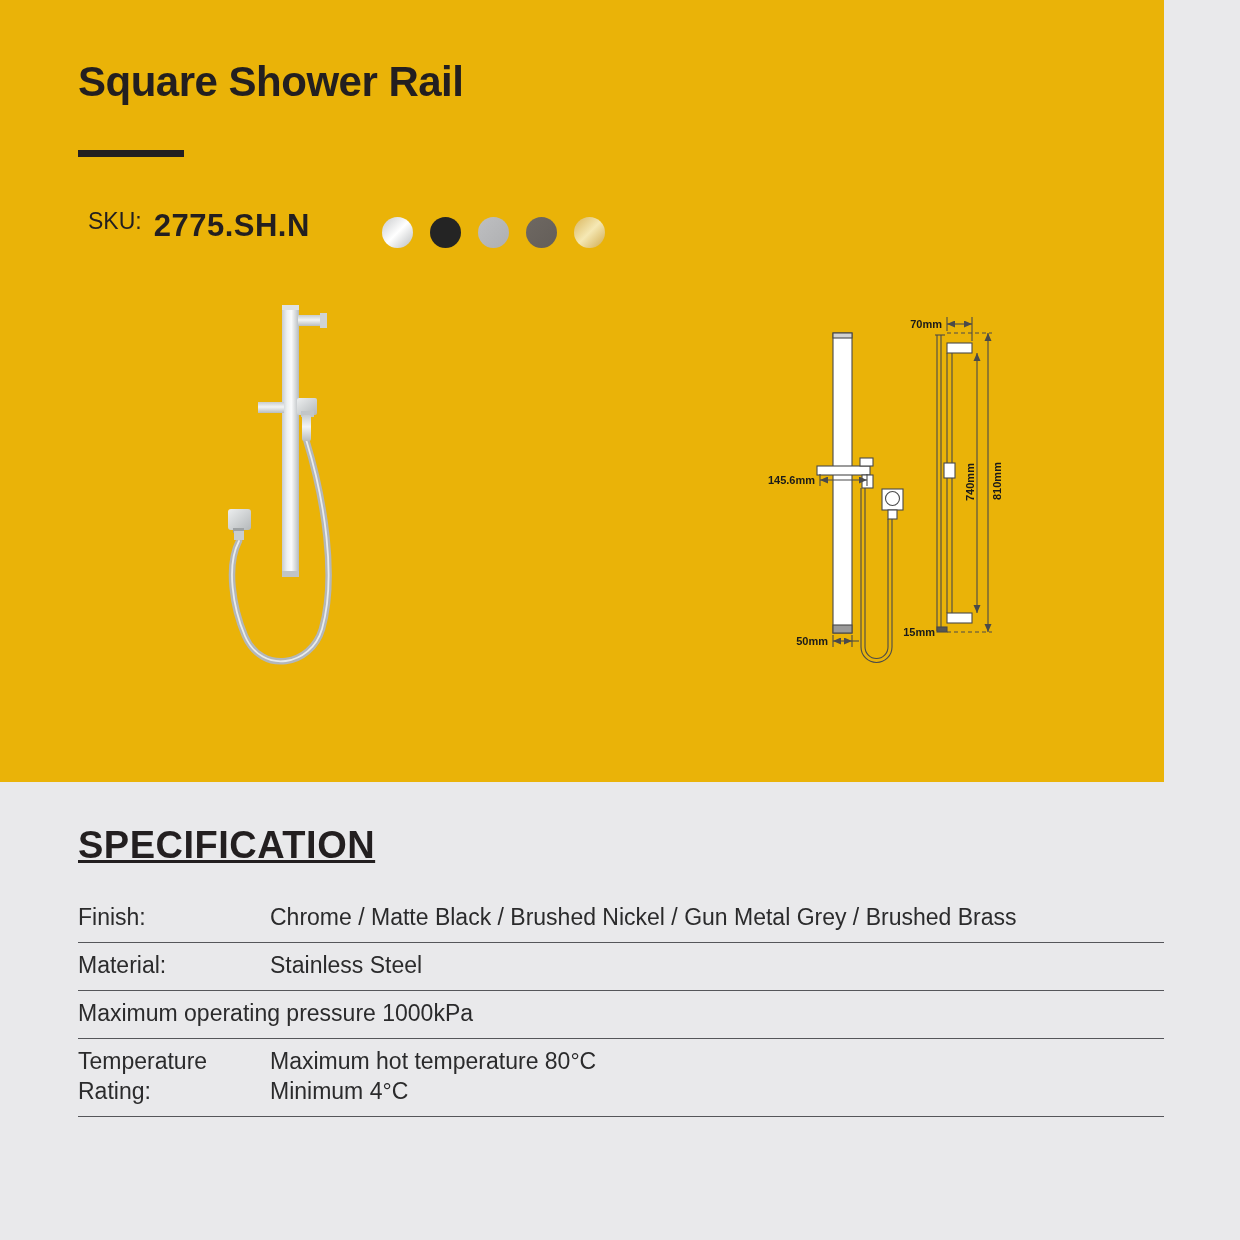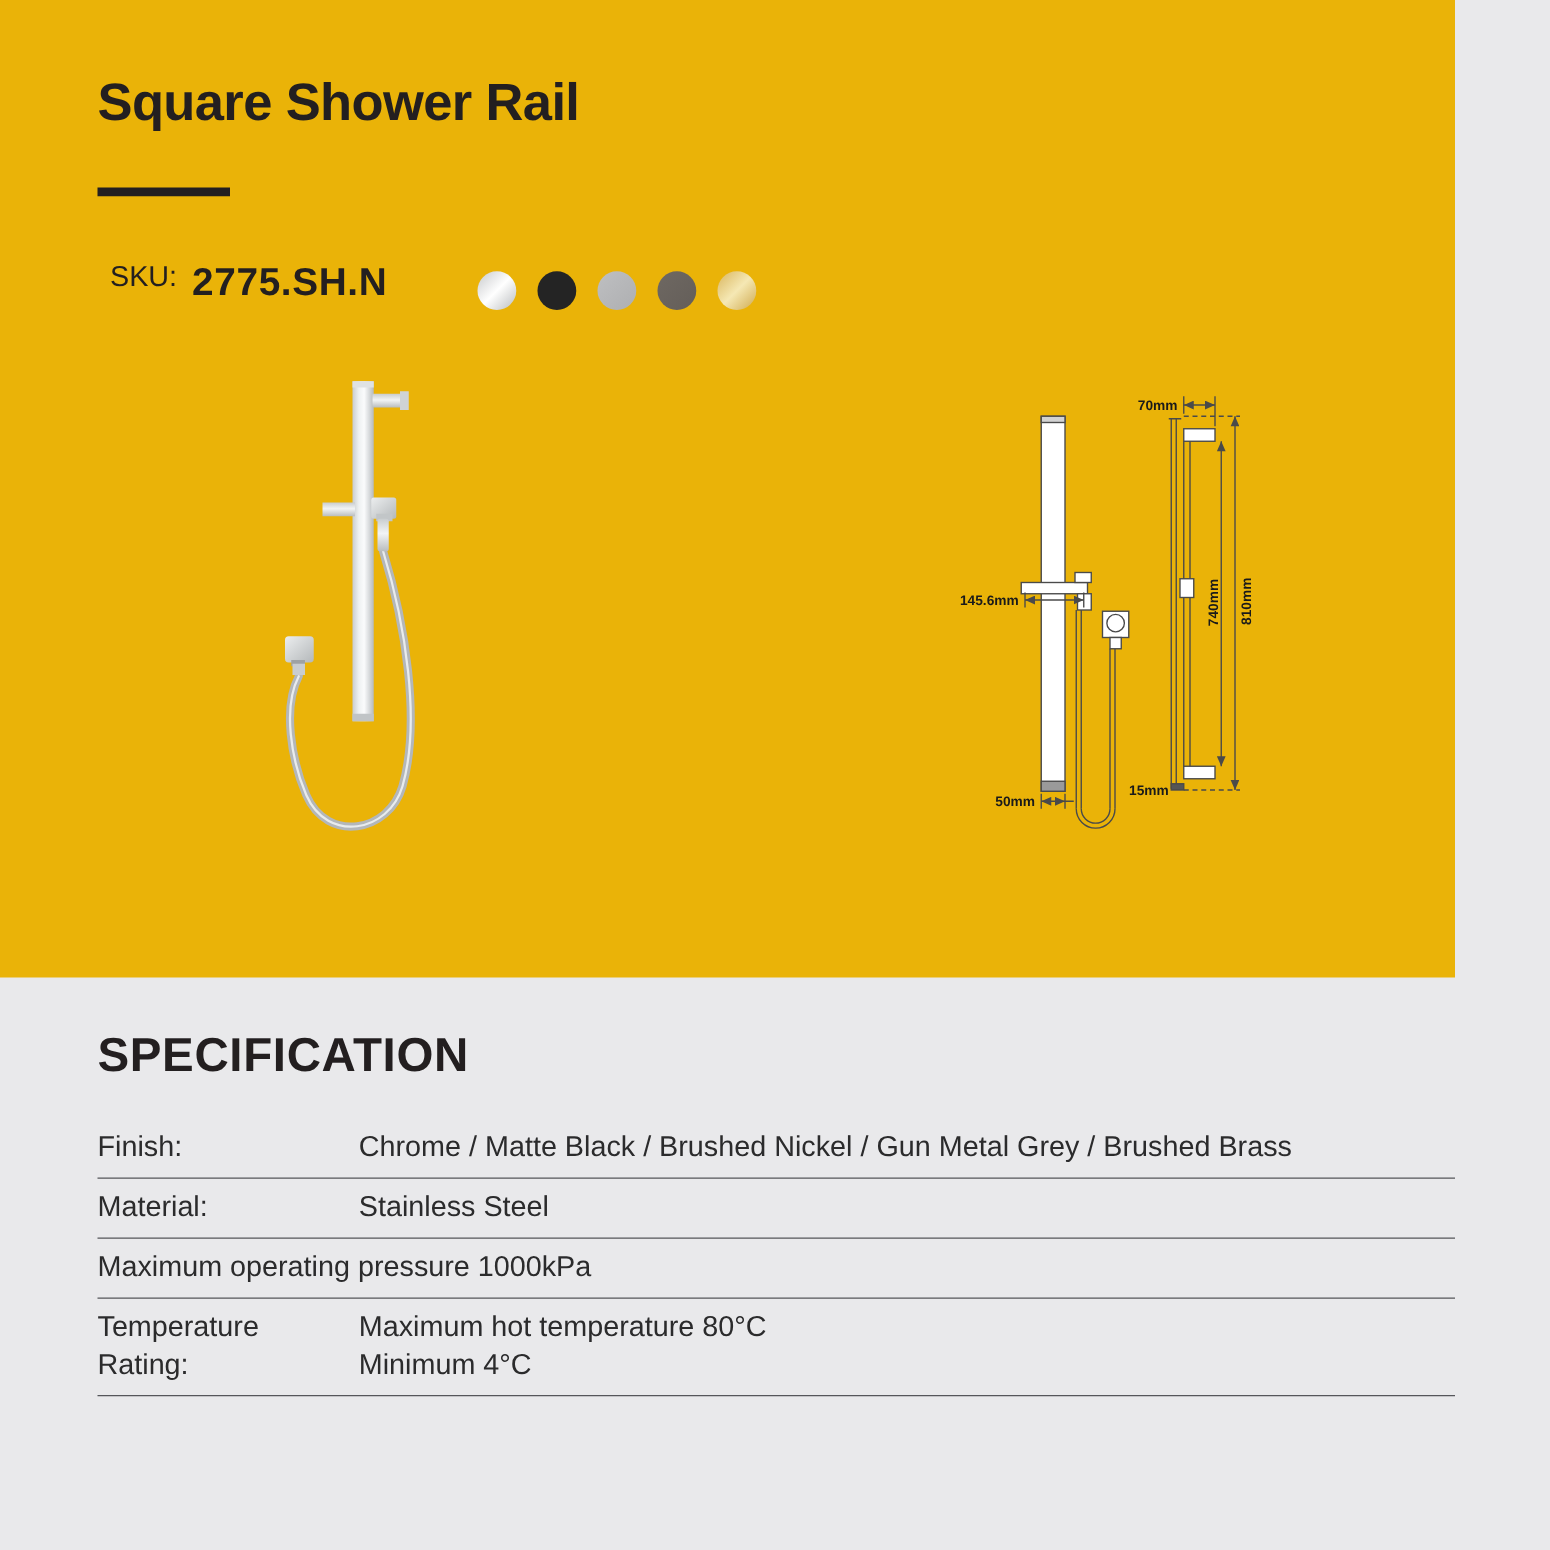--- a/index.html
+++ b/index.html
@@ -15,23 +15,23 @@
   .sku-label{font-size:23px;font-weight:500;}
   .sku-value{font-size:31px;font-weight:700;margin-left:12px;letter-spacing:0.5px;}
 
   .swatches{position:absolute;left:382px;top:217px;display:flex;gap:17px;}
   .swatch{width:31px;height:31px;border-radius:50%;}
 
   .photo-svg{position:absolute;left:160px;top:295px;}
   .drawing-svg{position:absolute;left:755px;top:295px;}
 
   .spec{position:absolute;left:78px;top:824px;width:1086px;}
-  .spec-heading{font-size:38px;font-weight:700;margin:0 0 28px 0;letter-spacing:0.5px;}
+  .spec-heading{font-size:38px;font-weight:700;margin:0 0 28px 0;letter-spacing:0.5px;text-decoration:underline;}
   .spec-table{width:100%;}
-  .spec-row{display:flex;border-bottom:1px solid #55565a;padding:7px 0 10px 0;gap:17px;}
+  .spec-row{display:flex;border-bottom:1px solid #55565a;padding:7px 0 10px 0;}
   .spec-label{width:192px;padding-right:42px;box-sizing:border-box;font-size:23px;line-height:30px;color:#2b2b2c;flex-shrink:0;}
   .spec-value{flex:1;font-size:23px;line-height:30px;color:#2b2b2c;}
   .dim-text{font-size:11px;font-weight:600;fill:#1a1a1a;}
 </style>
 </head>
 <body>
 
 <div id="page">
 
   <div class="gray-strip"></div>

